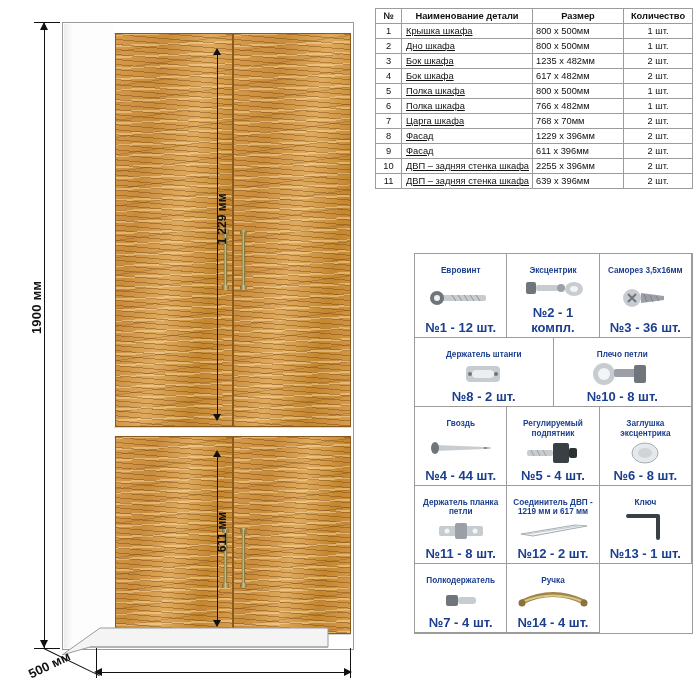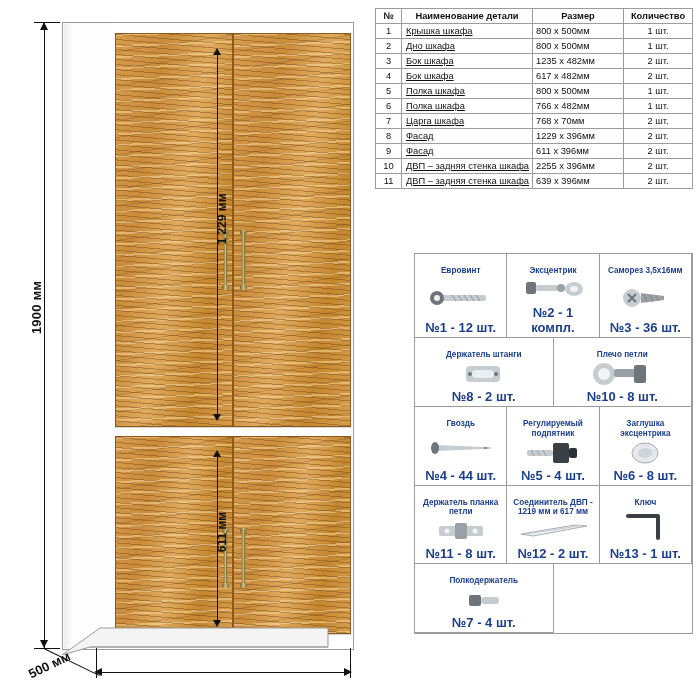--- a/index.html
+++ b/index.html
@@ -471,20 +471,32 @@
         <div class="ftitle">Полкодержатель</div>
         <div class="fart">
           <svg width="50" height="22" viewBox="0 0 50 22">
             <rect x="10" y="6" width="12" height="11" rx="2" class="dblk"></rect>
             <rect x="22" y="8" width="18" height="7" rx="3" class="mblk"></rect>
           </svg>
         </div>
         <div class="fqty">№7 - 4 шт.</div>
       </div>
 
+      <div class="fcell">
+        <div class="ftitle">Ручка</div>
+        <div class="fart">
+          <svg width="74" height="24" viewBox="0 0 74 24">
+            <path d="M6 14 Q37 -1 68 14" fill="none" stroke="#a08646" stroke-width="5" stroke-linecap="round"></path>
+            <path d="M6 14 Q37 1 68 14" fill="none" stroke="#d9c88e" stroke-width="2" stroke-linecap="round"></path>
+            <circle cx="6" cy="15" r="3.5" fill="#8a7338"></circle>
+            <circle cx="68" cy="15" r="3.5" fill="#8a7338"></circle>
+          </svg>
+        </div>
+        <div class="fqty">№14 - 4 шт.</div>
+      </div>
 
       <div class="fcell" style="border-color:transparent;">
         <div class="ftitle"></div>
         <div class="fart"></div>
         <div class="fqty"></div>
       </div>
     </div>
 
   </div>
 </div>

